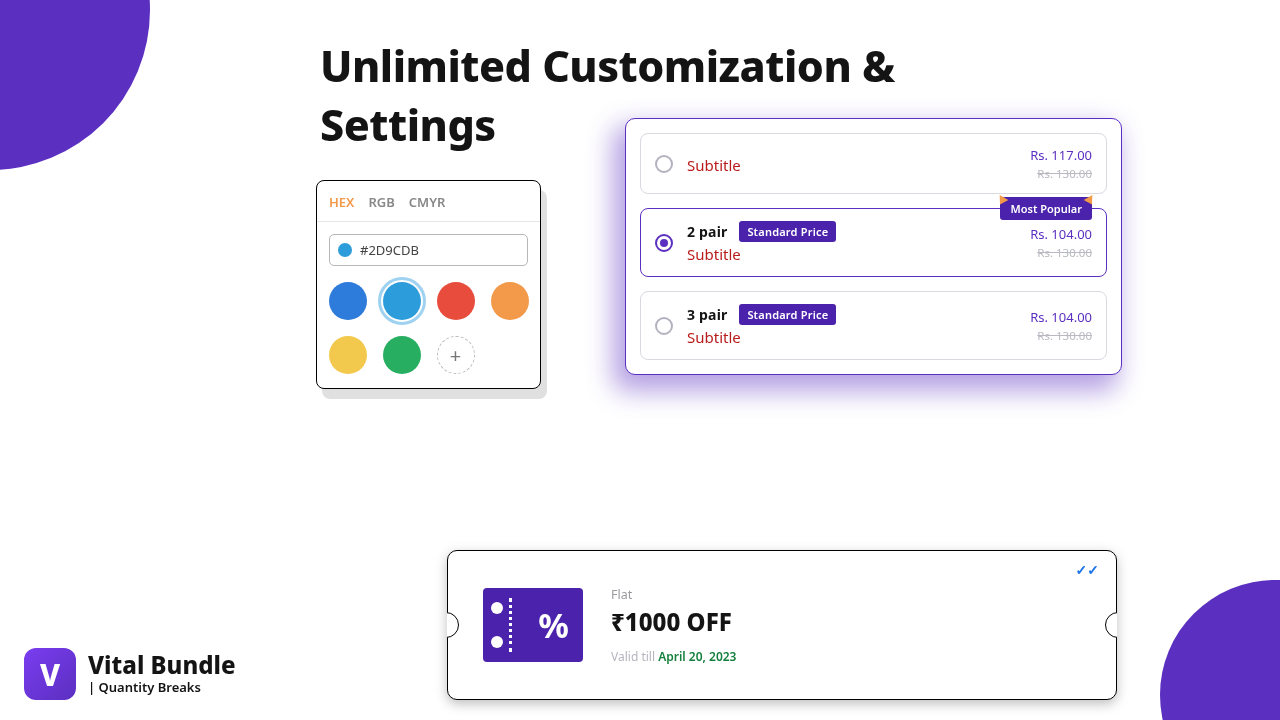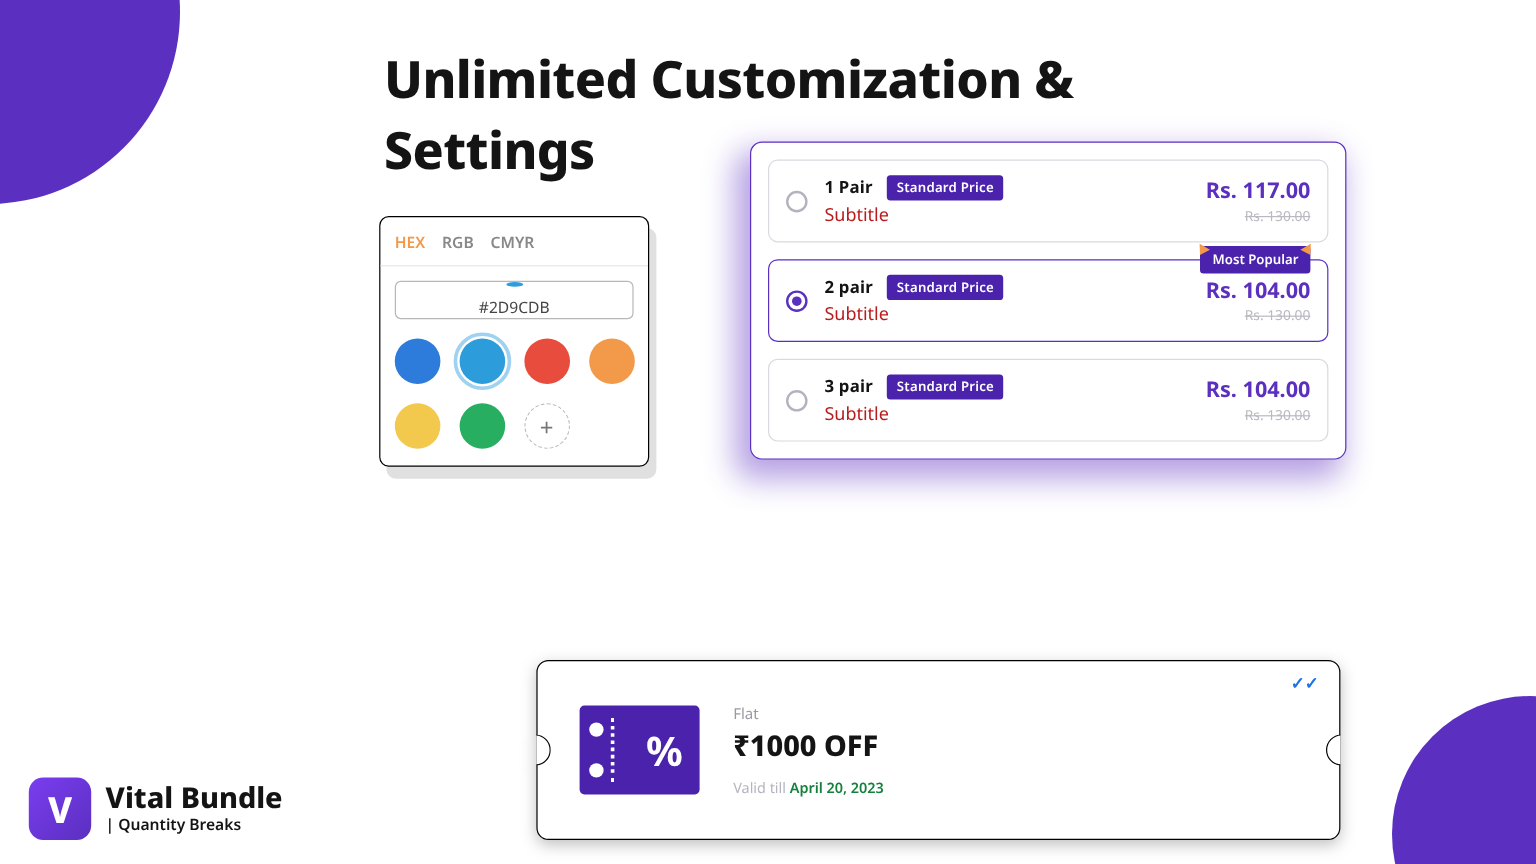--- a/index.html
+++ b/index.html
@@ -44,21 +44,21 @@
     width:225px; border:1.5px solid #000; border-radius:8px;
     background:#fff; box-shadow:6px 10px 0 rgba(0,0,0,.12);
     padding:12px 12px 14px 12px;
   }
   .tabs { display:flex; gap:14px; font-size:13px; color:#888; font-weight:600; margin-bottom:10px;}
   .tabs .active { color:#f2994a; }
   .divider { height:1px; background:#e6e6e6; margin:0 -12px 12px -12px;}
   .hex-input {
     display:flex; align-items:center; gap:8px;
     height:32px; border:1px solid #b7b7b7; border-radius:5px;
-    padding:0 8px; font-size:13px; color:#444;flex-direction:column;
+    padding:0 8px; font-size:13px; color:#444;
   }
   .hex-input .dot { width:14px; height:14px; border-radius:50%; background:var(--swatch-blue-2);}
   .swatches { display:grid; grid-template-columns:repeat(4,38px); gap:16px; margin-top:16px; justify-content:center;}
   .sw { width:38px; height:38px; border-radius:50%; }
   .sw.sel { outline:3px solid #9ed2f0; outline-offset:2px;}
   .sw.add {
     background:#fff; border:1px dashed #bbb; display:flex; align-items:center; justify-content:center;
     color:#777; font-size:20px; font-weight:400;
   }
 
@@ -84,21 +84,21 @@
     content:""; position:absolute; inset:3px; border-radius:50%; background:var(--purple);
   }
   .opt .mid { flex:1; }
   .opt .ttl { font-size:14px; font-weight:700; letter-spacing:.2px; }
   .badge {
     display:inline-block; margin-left:8px; background:var(--purple-dark); color:#fff;
     font-size:11px; padding:3px 8px; border-radius:3px; font-weight:600; vertical-align:1px;
   }
   .opt .sub { font-size:15px; color:#b91c1c; margin-top:2px; }
   .price-col { text-align:right; }
-  .price { font-size:18px; color:var(--purple); font-weight:700; }
+  .price { font-size:13px; color:var(--purple); font-weight:400; }
   .strike { font-size:11.5px; color:#b9b9c2; text-decoration:line-through; margin-top:2px; }
   .mostpop {
     position:absolute; top:-12px; right:14px; background:var(--purple-dark);
     color:#fff; font-size:11px; padding:4px 10px; border-radius:3px; font-weight:600;
   }
   .mostpop::before, .mostpop::after{
     content:""; position:absolute; top:0; width:0; height:0;
     border-top:8px solid #f2994a; border-left:5px solid transparent; border-right:5px solid transparent;
   }
   .mostpop::before{ left:-3px; transform:rotate(30deg);}
@@ -192,24 +192,20 @@
     <div class="sw add">
         <span>+</span>
       </div>
   </div>
 </div>
 
 <div class="breaks">
   <div class="opt">
     <span class="radio"></span>
     <div class="mid">
-      <div class="ttl">
-        <span>1 Pair</span>
-        <span class="badge">Standard Price</span>
-      </div>
       <div class="sub">Subtitle</div>
     </div>
     <div class="price-col">
       <div class="price">Rs. 117.00</div>
       <div class="strike">Rs. 130.00</div>
     </div>
   </div>
 
   <div class="opt sel">
     <div class="mostpop">Most Popular</div>

